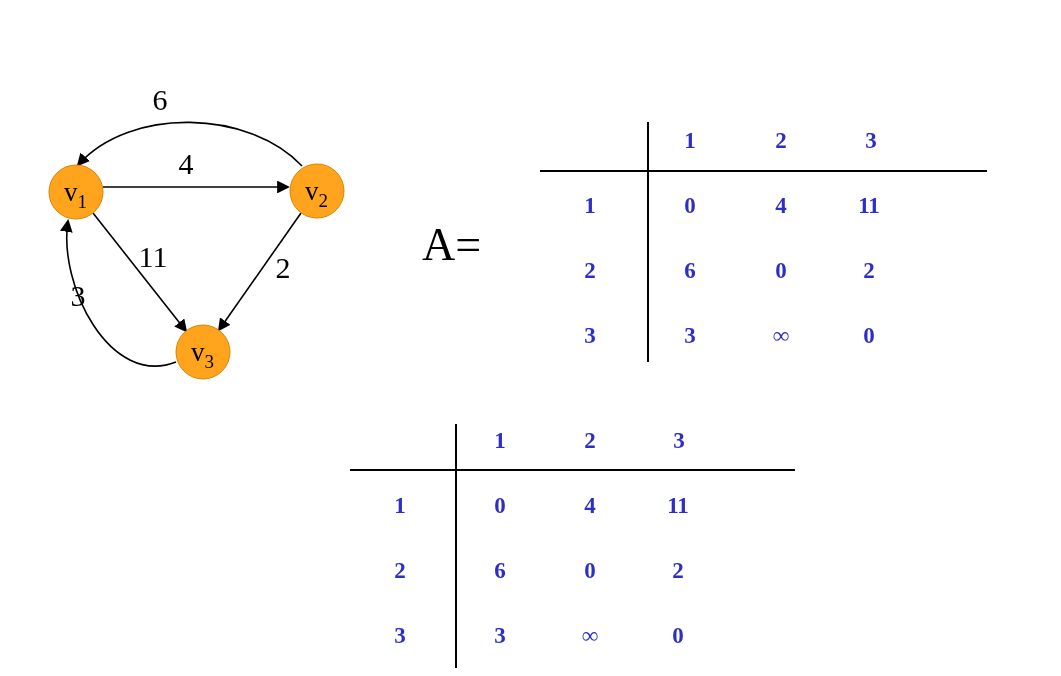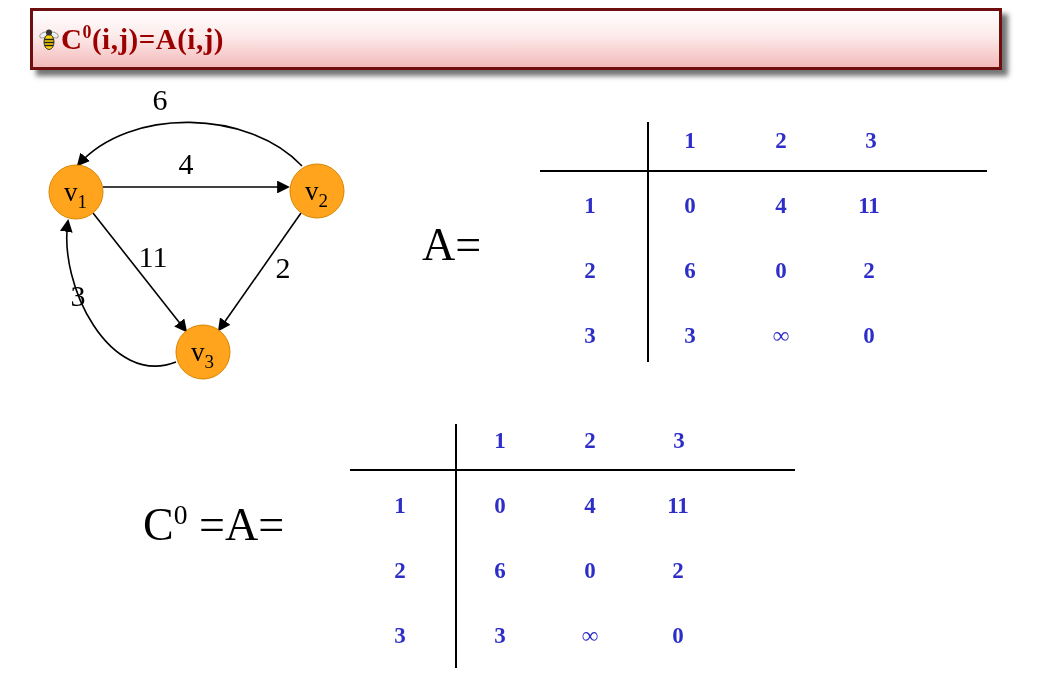--- a/index.html
+++ b/index.html
@@ -36,32 +36,20 @@
   .hline { position:absolute; height:2px; background:#000; }
   .vline { position:absolute; width:2px; background:#000; }
   .matrix-label { position:absolute; font-size:46px; color:#000; white-space:nowrap; }
   .matrix-label sup { font-size:0.6em; vertical-align:super; }
 </style>
 </head>
 <body>
 
 <div class="slide">
 
-  <div class="header-bar">
-    <span class="bullet">
-      <svg width="20" height="26" viewBox="0 0 20 26" aria-hidden="true">
-        <ellipse cx="4.5" cy="9" rx="4" ry="2.4" fill="#efefef" stroke="#999" transform="rotate(-30 4.5 9)"></ellipse>
-        <ellipse cx="15.5" cy="9" rx="4" ry="2.4" fill="#efefef" stroke="#999" transform="rotate(30 15.5 9)"></ellipse>
-        <ellipse cx="10" cy="16" rx="5" ry="7.5" fill="#FFD700" stroke="#333" stroke-width="1"></ellipse>
-        <path d="M5.3 13.5 h9.4 M5 16.5 h10 M5.8 19.5 h8.4" stroke="#222" stroke-width="1.6" fill="none"></path>
-        <circle cx="10" cy="6.5" r="3" fill="#333"></circle>
-      </svg>
-    </span>
-    <span class="header-text"><span>C</span><sup>0</sup><span>(i,j)=A(i,j)</span></span>
-  </div>
 
   <svg class="graph" width="400" height="340" viewBox="0 0 400 340">
     <defs>
       <marker id="arrow" viewBox="0 0 10 10" refX="8.5" refY="5" markerWidth="8" markerHeight="8" orient="auto-start-reverse">
         <path d="M0,0 L10,5 L0,10 z" fill="#000"></path>
       </marker>
     </defs>
 
     <path class="edge" d="M 282 86 C 230 30, 110 26, 58 85" marker-end="url(#arrow)"></path>
     <text class="edge-label" x="140" y="30">6</text>
@@ -108,21 +96,20 @@
     <div class="cell" style="left:781px; top:271px;">0</div>
     <div class="cell" style="left:869px; top:271px;">2</div>
 
     <div class="cell" style="left:590px; top:336px;">3</div>
     <div class="cell" style="left:690px; top:336px;">3</div>
     <div class="cell" style="left:781px; top:336px;">∞</div>
     <div class="cell" style="left:869px; top:336px;">0</div>
   </div>
 
   <div class="group">
-    <div class="matrix-label" style="left:143px; top:498px;"><span>C</span><sup>0</sup><span> =A=</span></div>
 
     <div class="hline" style="left:350px; top:469px; width:445px;"></div>
     <div class="vline" style="left:455px; top:424px; height:244px;"></div>
 
     <div class="cell" style="left:500px; top:441px;">1</div>
     <div class="cell" style="left:590px; top:441px;">2</div>
     <div class="cell" style="left:679px; top:441px;">3</div>
 
     <div class="cell" style="left:400px; top:506px;">1</div>
     <div class="cell" style="left:500px; top:506px;">0</div>

